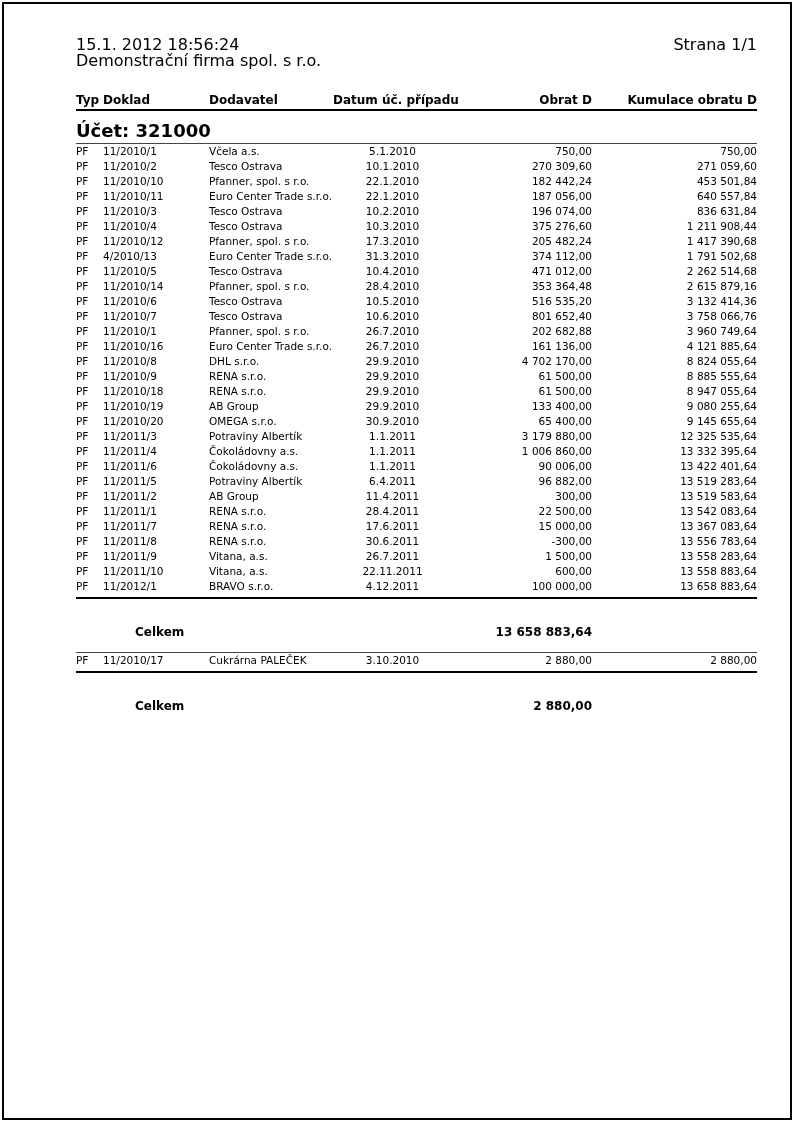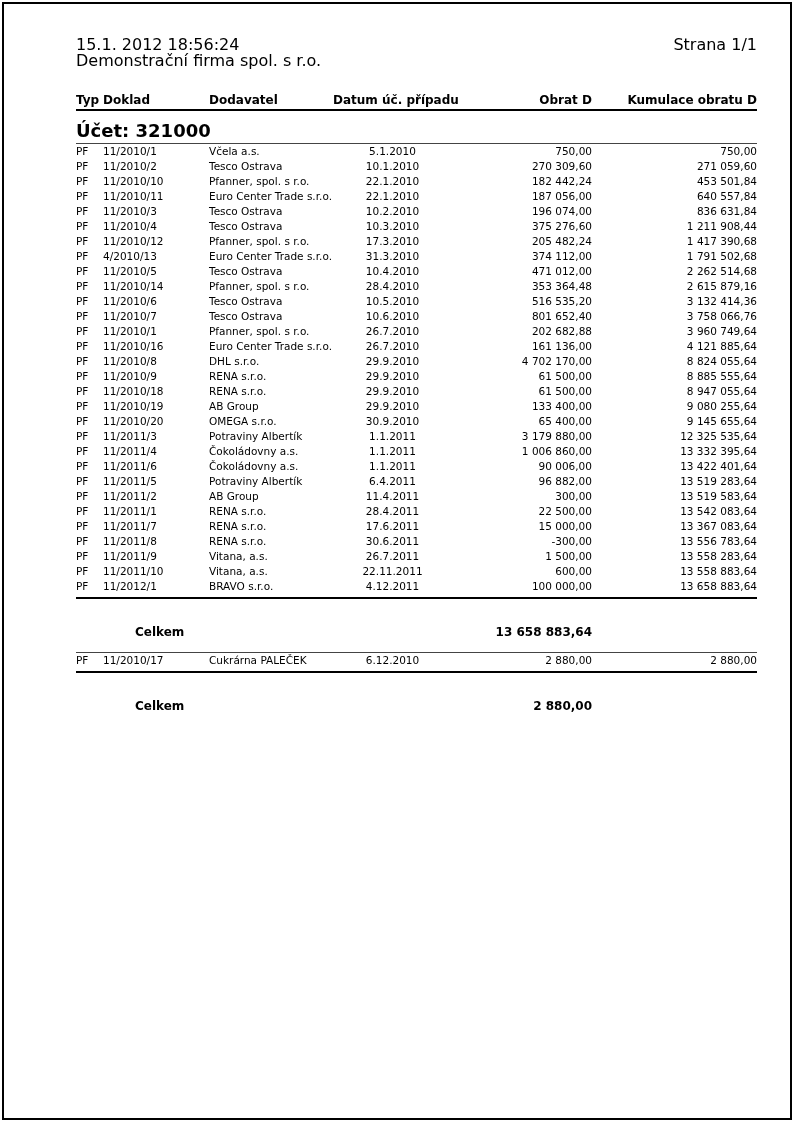--- a/index.html
+++ b/index.html
@@ -344,21 +344,21 @@
             <div class="total-value">13 658 883,64</div>
           </div>
         </div>
         <div class="section">
           <div class="rule thin"></div>
           <div class="rows">
             <div class="grid row">
               <div class="">PF</div>
               <div class="">11/2010/17</div>
               <div class="">Cukrárna PALEČEK</div>
-              <div class="c-date">6.12.2010</div>
+              <div class="c-date">3.10.2010</div>
               <div class="c-right">2 880,00</div>
               <div class="c-right">2 880,00</div>
             </div>
           </div>
           <div class="rule"></div>
           <div class="grid total-row">
             <div class="total-label">Celkem</div>
             <div class="total-value">2 880,00</div>
           </div>
         </div>

